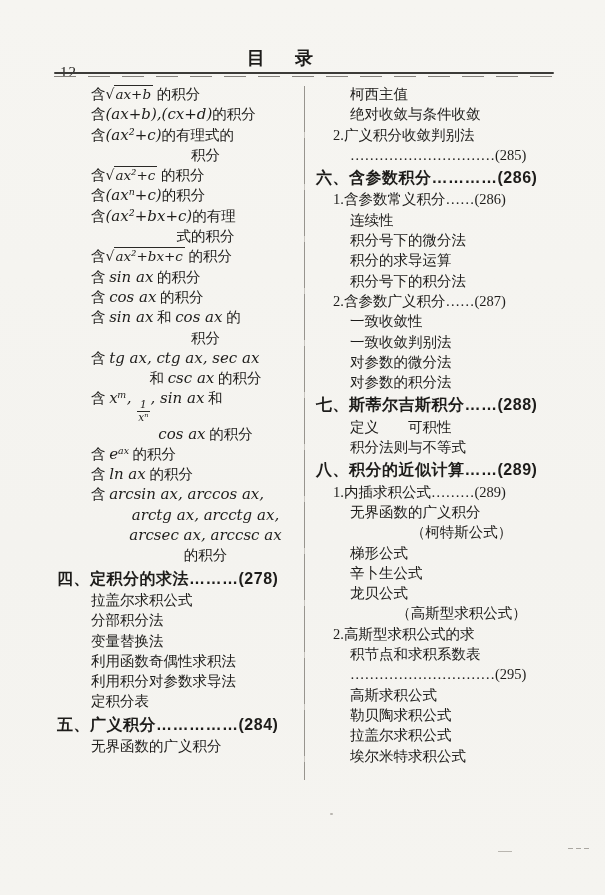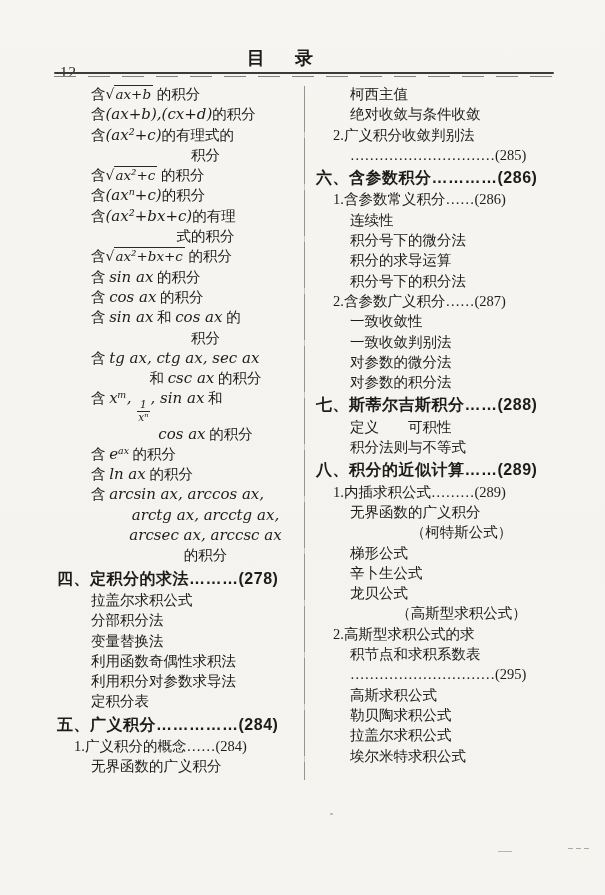--- a/index.html
+++ b/index.html
@@ -83,21 +83,20 @@
         <div class="line ind-3"><span class="math">arcsec ax, arccsc ax</span></div>
         <div class="line ind-3"><span class="cn">的积分</span></div>
         <div class="line ind-0 b"><span class="cn">四、定积分的求法………(278)</span></div>
         <div class="line ind-2"><span class="cn">拉盖尔求积公式</span></div>
         <div class="line ind-2"><span class="cn">分部积分法</span></div>
         <div class="line ind-2"><span class="cn">变量替换法</span></div>
         <div class="line ind-2"><span class="cn">利用函数奇偶性求积法</span></div>
         <div class="line ind-2"><span class="cn">利用积分对参数求导法</span></div>
         <div class="line ind-2"><span class="cn">定积分表</span></div>
         <div class="line ind-0 b"><span class="cn">五、广义积分……………(284)</span></div>
-        <div class="line ind-1"><span class="cn">1.广义积分的概念……(284)</span></div>
         <div class="line ind-2"><span class="cn">无界函数的广义积分</span></div>
       </div>
     <div class="divider"></div>
     <div class="col-right" id="col-right">
         <div class="line ind-2"><span class="cn">柯西主值</span></div>
         <div class="line ind-2"><span class="cn">绝对收敛与条件收敛</span></div>
         <div class="line ind-1"><span class="cn">2.广义积分收敛判别法</span></div>
         <div class="line ind-2"><span class="cn">…………………………(285)</span></div>
         <div class="line ind-0 b"><span class="cn">六、含参数积分…………(286)</span></div>
         <div class="line ind-1"><span class="cn">1.含参数常义积分……(286)</span></div>

